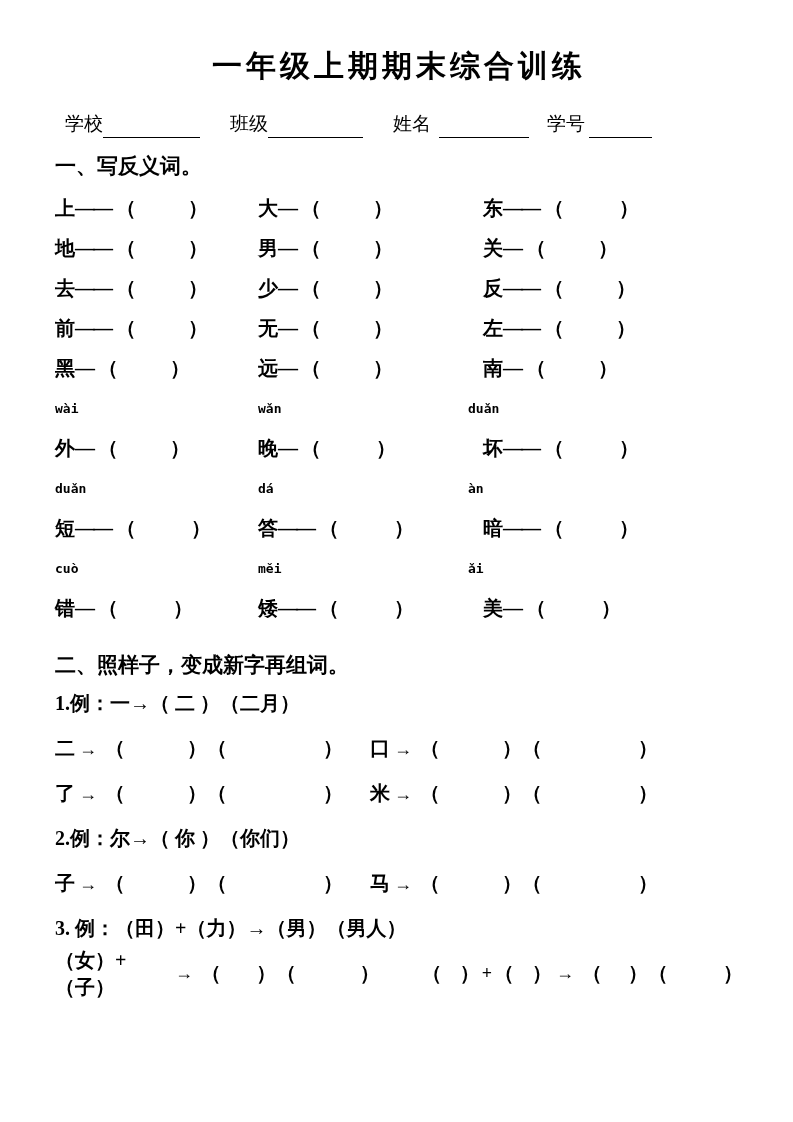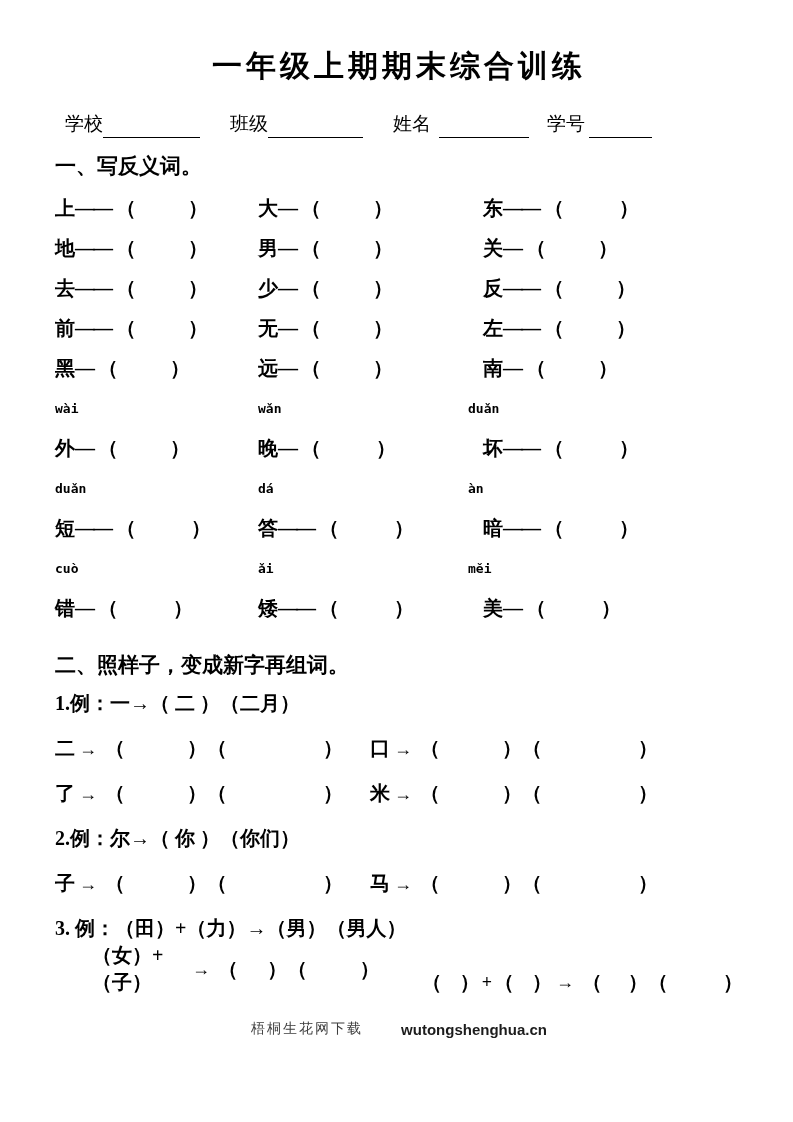--- a/index.html
+++ b/index.html
@@ -92,24 +92,23 @@
     display:grid;
     grid-template-columns:315px 1fr;
     height:45px;
     align-items:center;
   }
   .arrow{font-size:18px;font-weight:700;margin:0 8px 0 4px;}
   .plus{font-size:18px;font-weight:700;margin:0 2px;}
   .combine-row{
     height:45px;
     display:flex;
-    align-items:flex-end;
+    align-items:center;
     font-size:20px;
     font-weight:700;
-    margin-left:37px;
   }
   .combine-right{margin-left:42px;display:flex;align-items:center;}
   .combine-left{display:flex;align-items:center;}
   
   .footer{
     margin-top:24px;
     display:flex;
     justify-content:center;
     align-items:center;
     gap:38px;
@@ -201,22 +200,22 @@
     </div>
 
     <div class="s1row">
       <div><span class="hz">短</span><span class="dash">——</span><span class="pp">（</span><span class="blank b55"></span><span class="pp">）</span></div>
       <div><span class="hz">答</span><span class="dash">——</span><span class="pp">（</span><span class="blank b55"></span><span class="pp">）</span></div>
       <div><span class="hz">暗</span><span class="dash">——</span><span class="pp">（</span><span class="blank b55"></span><span class="pp">）</span></div>
     </div>
 
     <div class="pyrow">
       <div class="py">cuò</div>
+      <div class="py">měi</div>
       <div class="py">ǎi</div>
-      <div class="py">měi</div>
     </div>
 
     <div class="s1row">
       <div><span class="hz">错</span><span class="dash">—</span><span class="pp">（</span><span class="blank b55"></span><span class="pp">）</span></div>
       <div><span class="hz">矮</span><span class="dash">——</span><span class="pp">（</span><span class="blank b55"></span><span class="pp">）</span></div>
       <div><span class="hz">美</span><span class="dash">—</span><span class="pp">（</span><span class="blank b55"></span><span class="pp">）</span></div>
     </div>
 
   </div>
 
@@ -269,18 +268,14 @@
           <span class="blank b26"></span>
           <span class="pp">）</span>
           <span class="pp">（</span>
           <span class="blank b55"></span>
           <span class="pp">）</span>
       </div>
     </div>
 
   </div>
 
-  <div class="footer">
-    <span class="site-name">梧桐生花网下载</span>
-    <span class="site-url">wutongshenghua.cn</span>
-  </div>
 
 </div>
 
 </body></html>

